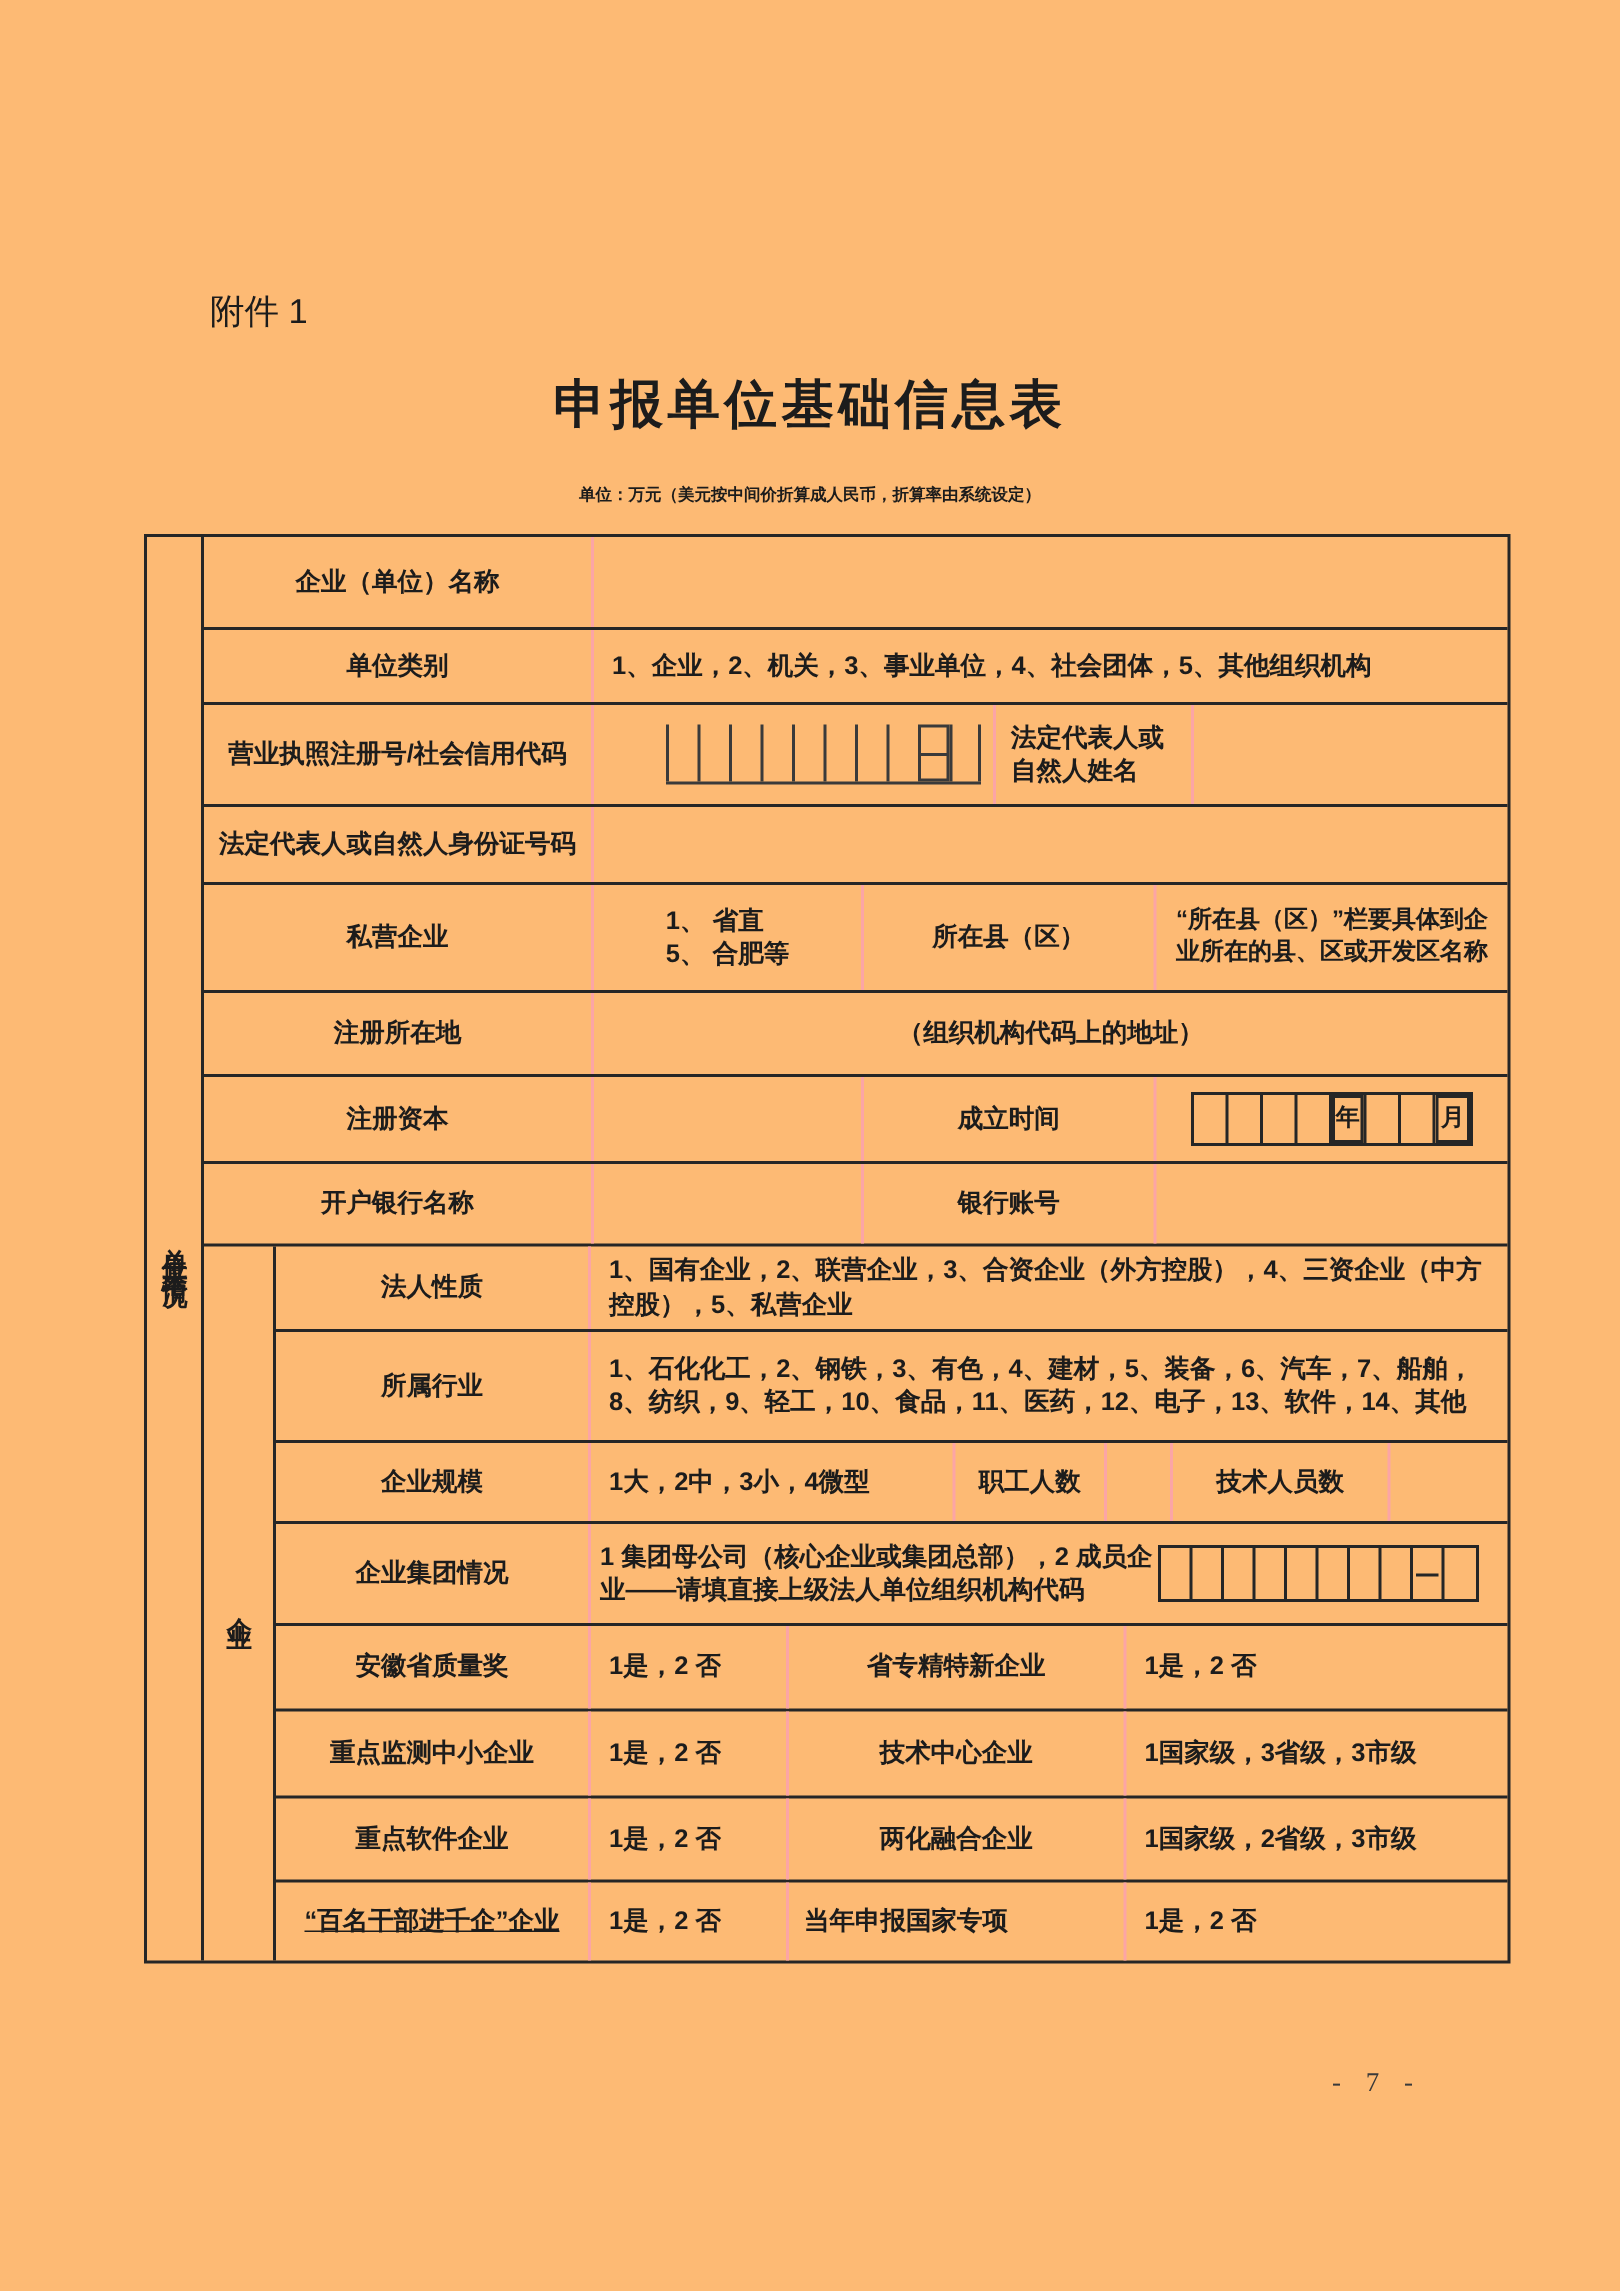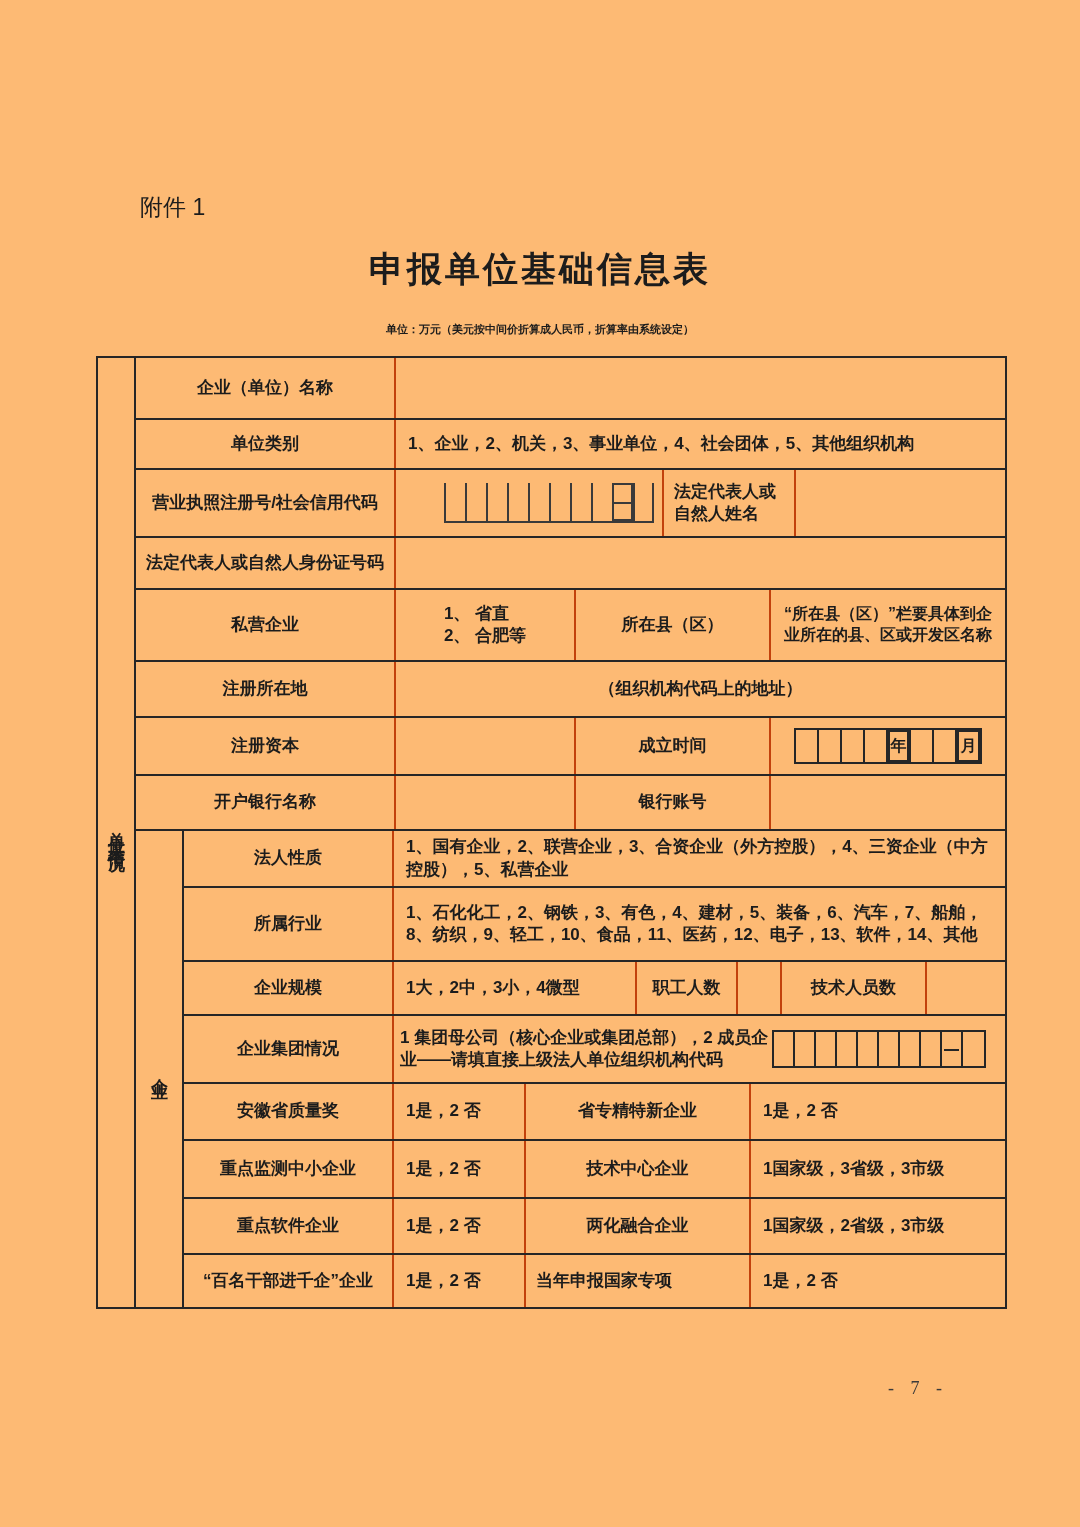--- a/index.html
+++ b/index.html
@@ -22,21 +22,21 @@
   .col-sub   { flex:0 0 48px; border-right:2px solid #262626;
                display:flex; align-items:center; justify-content:center; }
   .vtext { writing-mode:vertical-rl; text-orientation:upright; letter-spacing:5px;
            font-size:17px; font-weight:bold; }
   .tbody { flex:1; display:flex; flex-direction:column; }
   .row { display:flex; border-bottom:2px solid #262626; }
   .ent { display:flex; }
   .ent-rows { flex:1; display:flex; flex-direction:column; }
   .ent-rows .row:last-child { border-bottom:none; }
 
-  .cell { border-right:2px solid #c2410c; display:flex; align-items:center;
+  .cell { border-right:2px solid #fca5a5; display:flex; align-items:center;
           justify-content:center; text-align:center; padding:2px 8px; }
   .row .cell:last-child { border-right:none; }
   .fill { flex:1; }
   .la { flex:0 0 260px; }   
   .lb { flex:0 0 210px; }   
   .w250{flex:0 0 250px;} .w132{flex:0 0 132px;} .w180{flex:0 0 180px;}
   .w195{flex:0 0 195px;} .w243{flex:0 0 243px;}
   .w101{flex:0 0 101px;} .w44{flex:0 0 44px;}  .w145{flex:0 0 145px;}
   .w225{flex:0 0 225px;}
   .cl { justify-content:flex-start; text-align:left; padding-left:12px; }
@@ -127,21 +127,21 @@
       <div class="row h52">
         <div class="cell la ta-left">法定代表人或自然人身份证号码</div>
         <div class="cell fill cl"></div>
       </div>
 
       <div class="row h72">
         <div class="cell la">私营企业</div>
         <div class="cell w180">
           <div class="opt-lines">
             <div>1、 省直</div>
-            <div>2、 合肥等</div>
+            <div>5、 合肥等</div>
           </div>
         </div>
         <div class="cell w195">所在县（区）</div>
         <div class="cell fill small">“所在县（区）”栏要具体到企业所在的县、区或开发区名称</div>
       </div>
 
       <div class="row h56">
         <div class="cell la">注册所在地</div>
         <div class="cell fill">（组织机构代码上的地址）</div>
       </div>
@@ -230,21 +230,21 @@
           </div>
 
           <div class="row h56">
             <div class="cell lb">重点软件企业</div>
             <div class="cell w132 cl">1是，2 否</div>
             <div class="cell w225">两化融合企业</div>
             <div class="cell fill cl">1国家级，2省级，3市级</div>
           </div>
 
           <div class="row h52">
-            <div class="cell lb" style="padding:2px 4px;">“百名干部进千企”企业</div>
+            <div class="cell lb" style="padding:2px 4px;text-decoration:underline;">“百名干部进千企”企业</div>
             <div class="cell w132 cl">1是，2 否</div>
             <div class="cell w225 ta-left">当年申报国家专项</div>
             <div class="cell fill cl">1是，2 否</div>
           </div>
 
         </div>
       </div>
 
     </div>
   </div>

